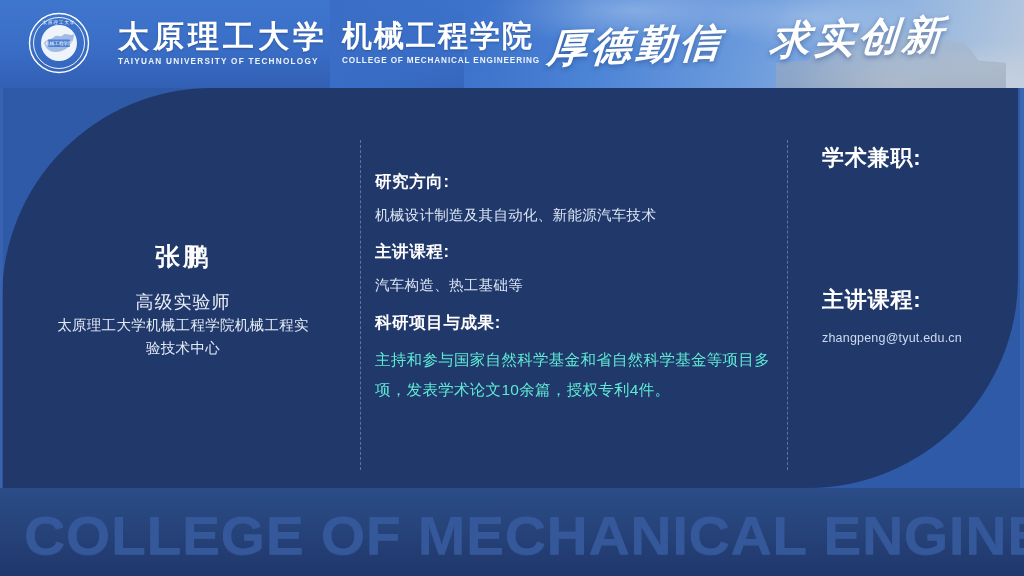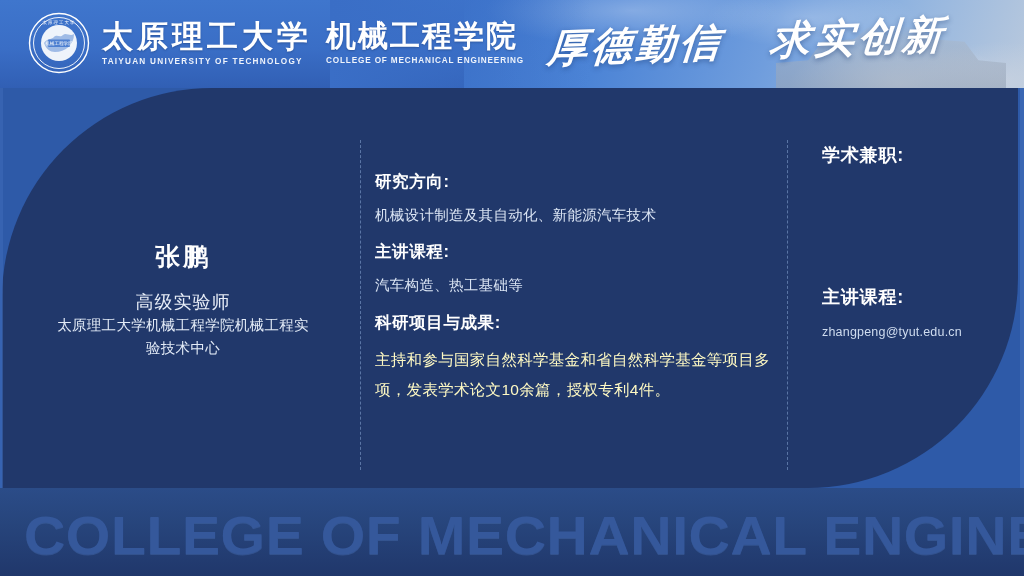--- a/index.html
+++ b/index.html
@@ -40,21 +40,21 @@
     clip-path:polygon(0% 100%, 0% 62%, 14% 58%, 20% 30%, 34% 26%, 40% 8%, 62% 8%, 68% 26%, 82% 30%, 88% 58%, 100% 62%, 100% 100%);
     opacity:.85;
   }
   .hdr-fade {
     position:absolute; left:330px; top:0; width:260px; height:88px;
     background:linear-gradient(90deg,#3a6ec6 0%,rgba(58,110,198,0) 100%);
   }
 
   .logo-block {
     position:absolute; left:28px; top:12px;
-    display:flex; align-items:center; gap:12px; z-index:5;
+    display:flex; align-items:center; gap:28px; z-index:5;
   }
   .seal {
     position:relative; width:62px; height:62px; flex:0 0 62px;
   }
   .seal svg { display:block; }
 
   .cn-name {
     color:#ffffff;
     font-size:31px; font-weight:700; letter-spacing:4px;
     line-height:1.05;
@@ -131,29 +131,29 @@
     margin-top:31px;
   }
   .sec-head {
     font-size:16.5px; font-weight:700; letter-spacing:.6px;
     color:#ffffff; margin-bottom:11px;
   }
   .sec-body {
     font-size:14.5px; line-height:1.62; color:#dbe5f4;
     letter-spacing:.3px; margin-bottom:14px;
   }
-  .sec-body.big { font-size:15.5px; line-height:1.92; color:#fef9c3; }
+  .sec-body.big { font-size:15.5px; line-height:1.92; color:#5eead4; }
   .sec-head.gap { margin-top:2px; }
 
   
   .col-right { position:absolute; left:822px; width:190px; color:#ffffff; }
   #right-acad { top:143px; }
   #right-contact { top:285px; }
   .r-head {
-    font-size:18px; font-weight:700; letter-spacing:.8px; margin-bottom:14px;
+    font-size:22px; font-weight:700; letter-spacing:.8px; margin-bottom:14px;
   }
   .r-body {
     font-size:12.5px; color:#cfdcef; letter-spacing:.2px; line-height:1.5;
   }
 
   
   .footer {
     position:absolute; left:0; bottom:0; width:1024px; height:88px;
     background:linear-gradient(180deg,#2b4c88 0%,#27457c 40%,#20376b 100%);
     overflow:hidden;

